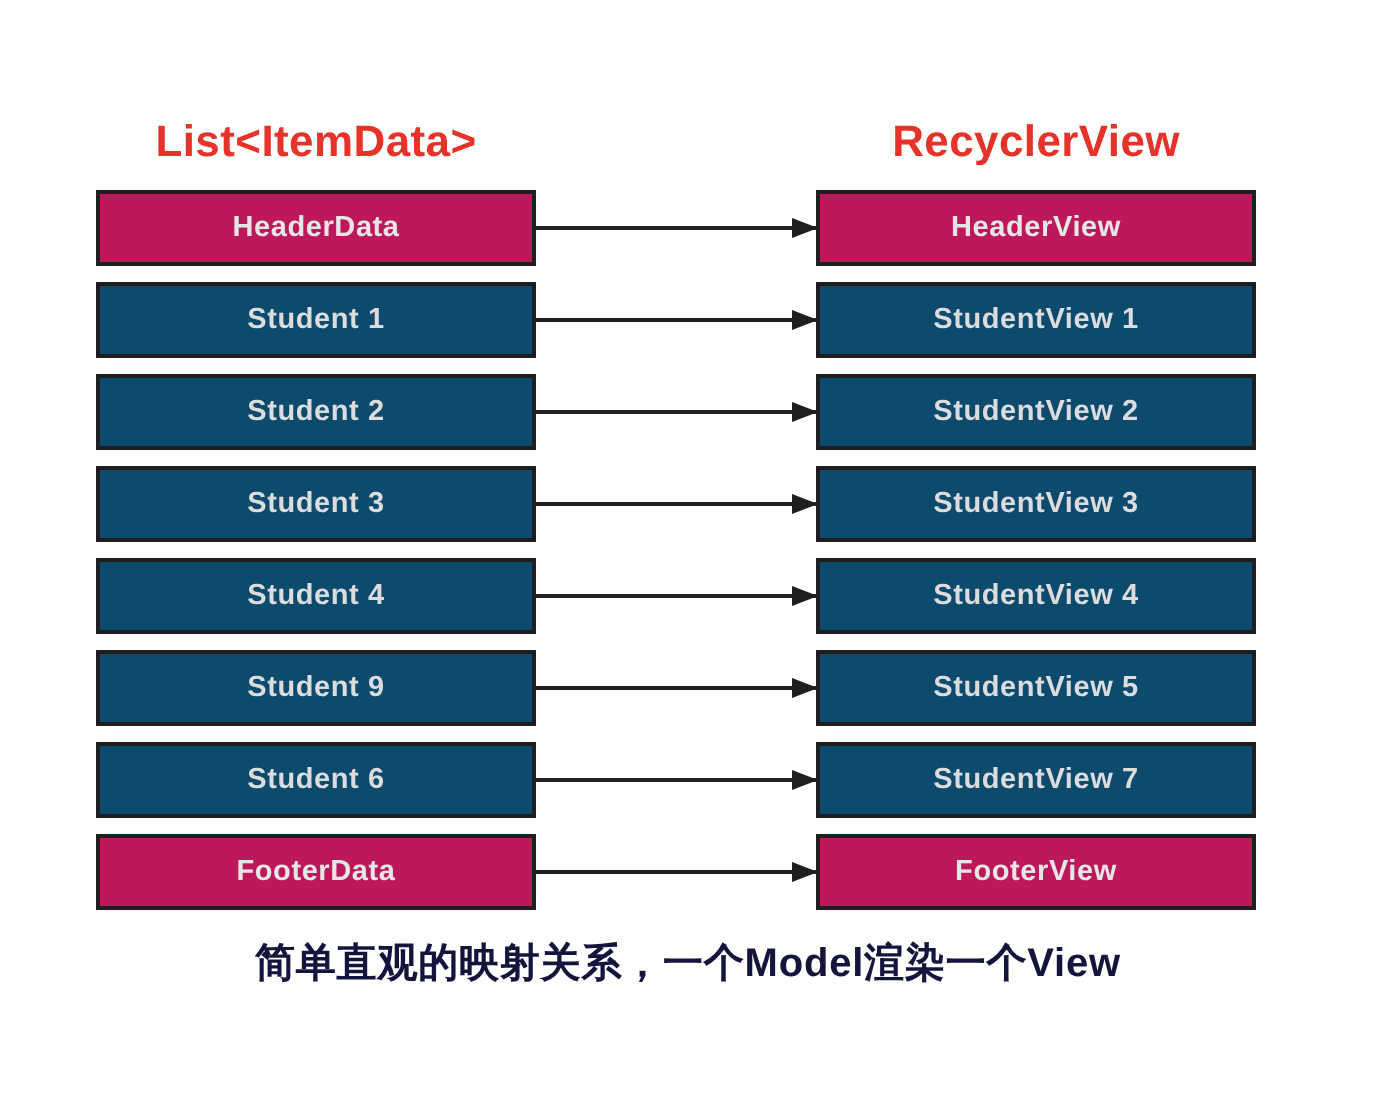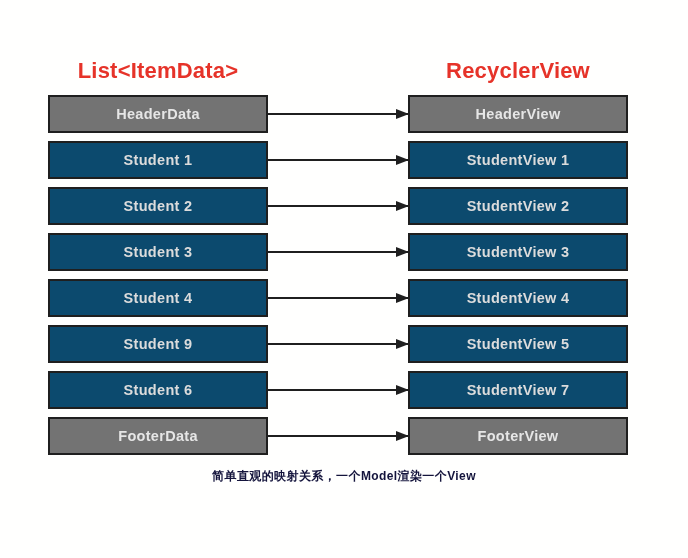--- a/index.html
+++ b/index.html
@@ -64,21 +64,21 @@
     justify-content: center;
     font-size: 14.5px;
     font-weight: bold;
     letter-spacing: 0.3px;
     white-space: nowrap;
   }
   .box.left  { left: 48px; }
   .box.right { left: 408px; }
 
   .box.dark {
-    background: #737373;
+    background: #be185d;
     color: #e6e6e6;
   }
   .box.light {
     background: #0c4a6e;
     color: #dcdcdc;
   }
 
   
   .arrow {
     position: absolute;
@@ -100,21 +100,21 @@
     border-left: 13px solid #1f1f1f;
   }
 
   
   #caption {
     position: absolute;
     left: 0;
     top: 468px;
     width: 688px;
     text-align: center;
-    font-size: 12px;
+    font-size: 20px;
     font-weight: bold;
     color: #14143c;
     letter-spacing: 0.4px;
     white-space: nowrap;
   }
 </style>
 </head>
 <body>
 
 <div id="diagram">

